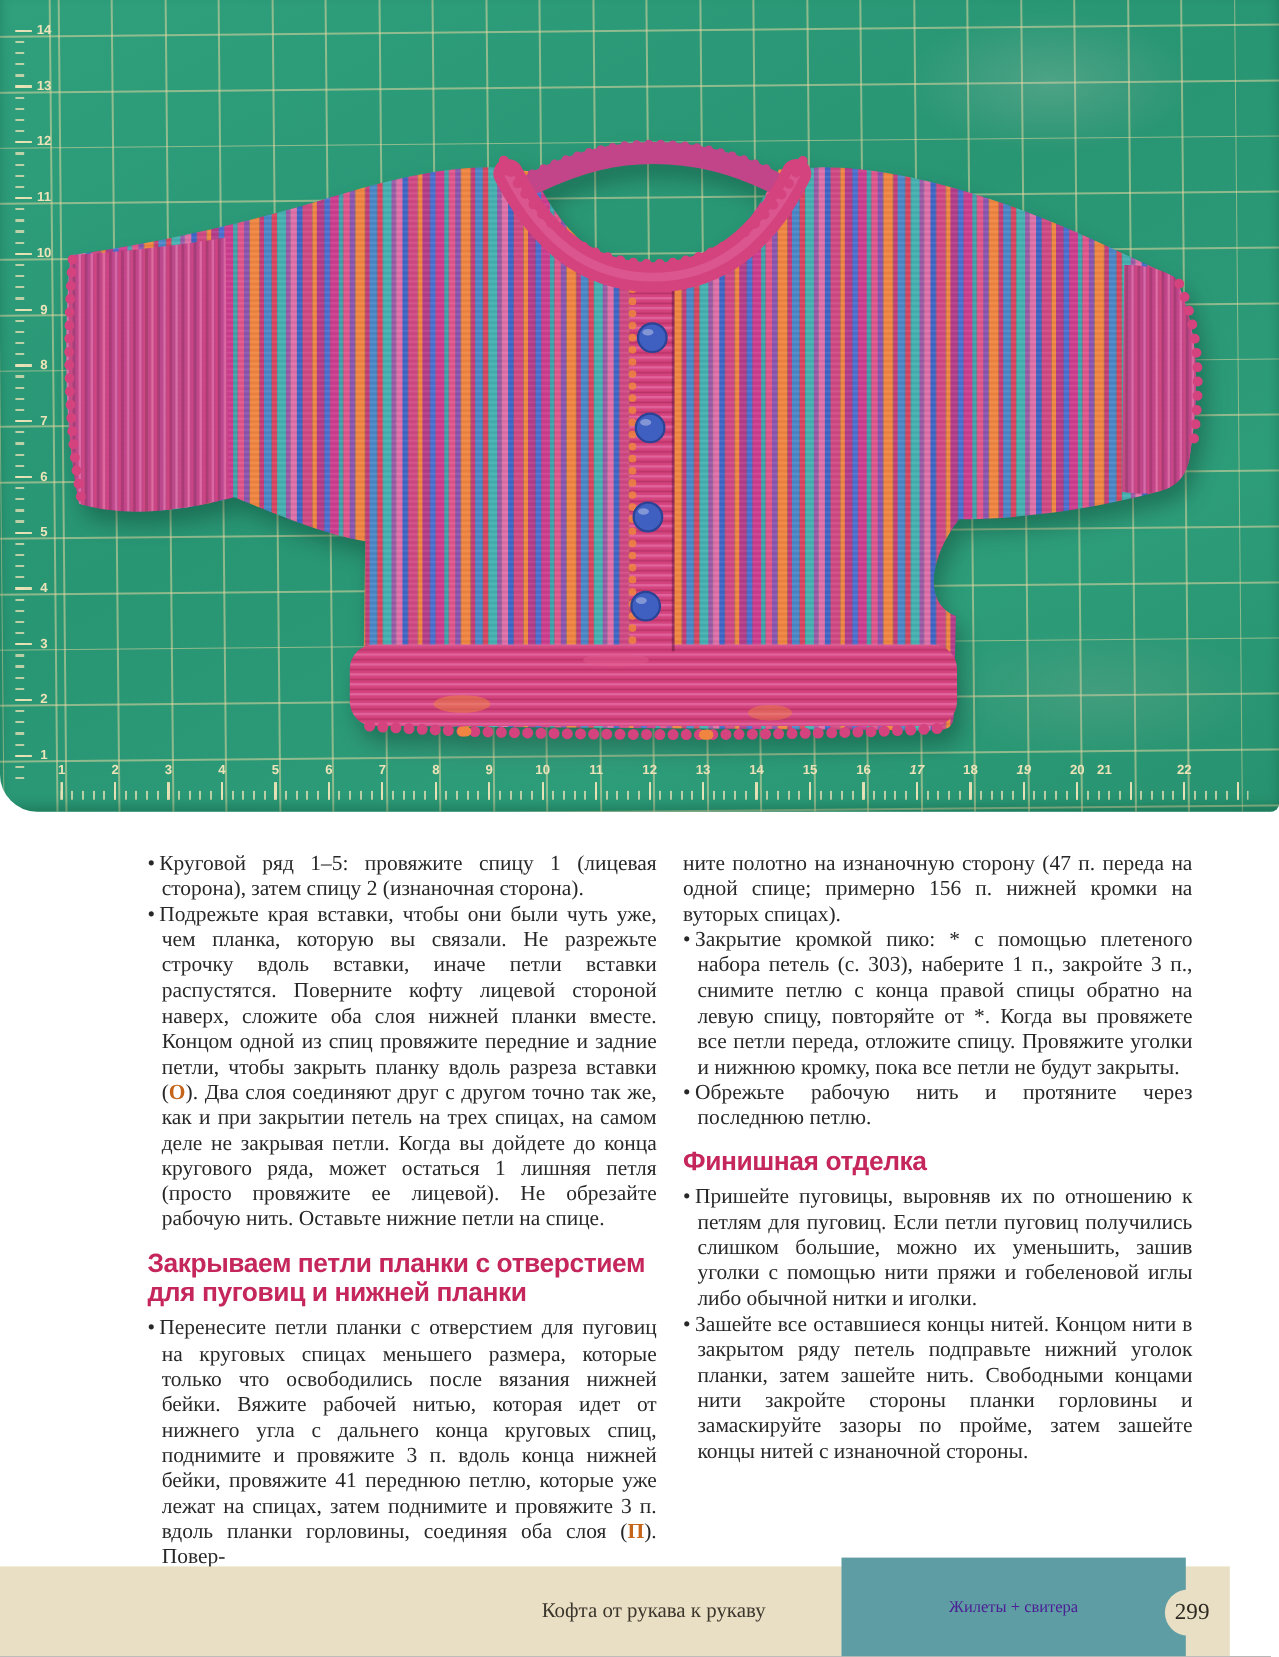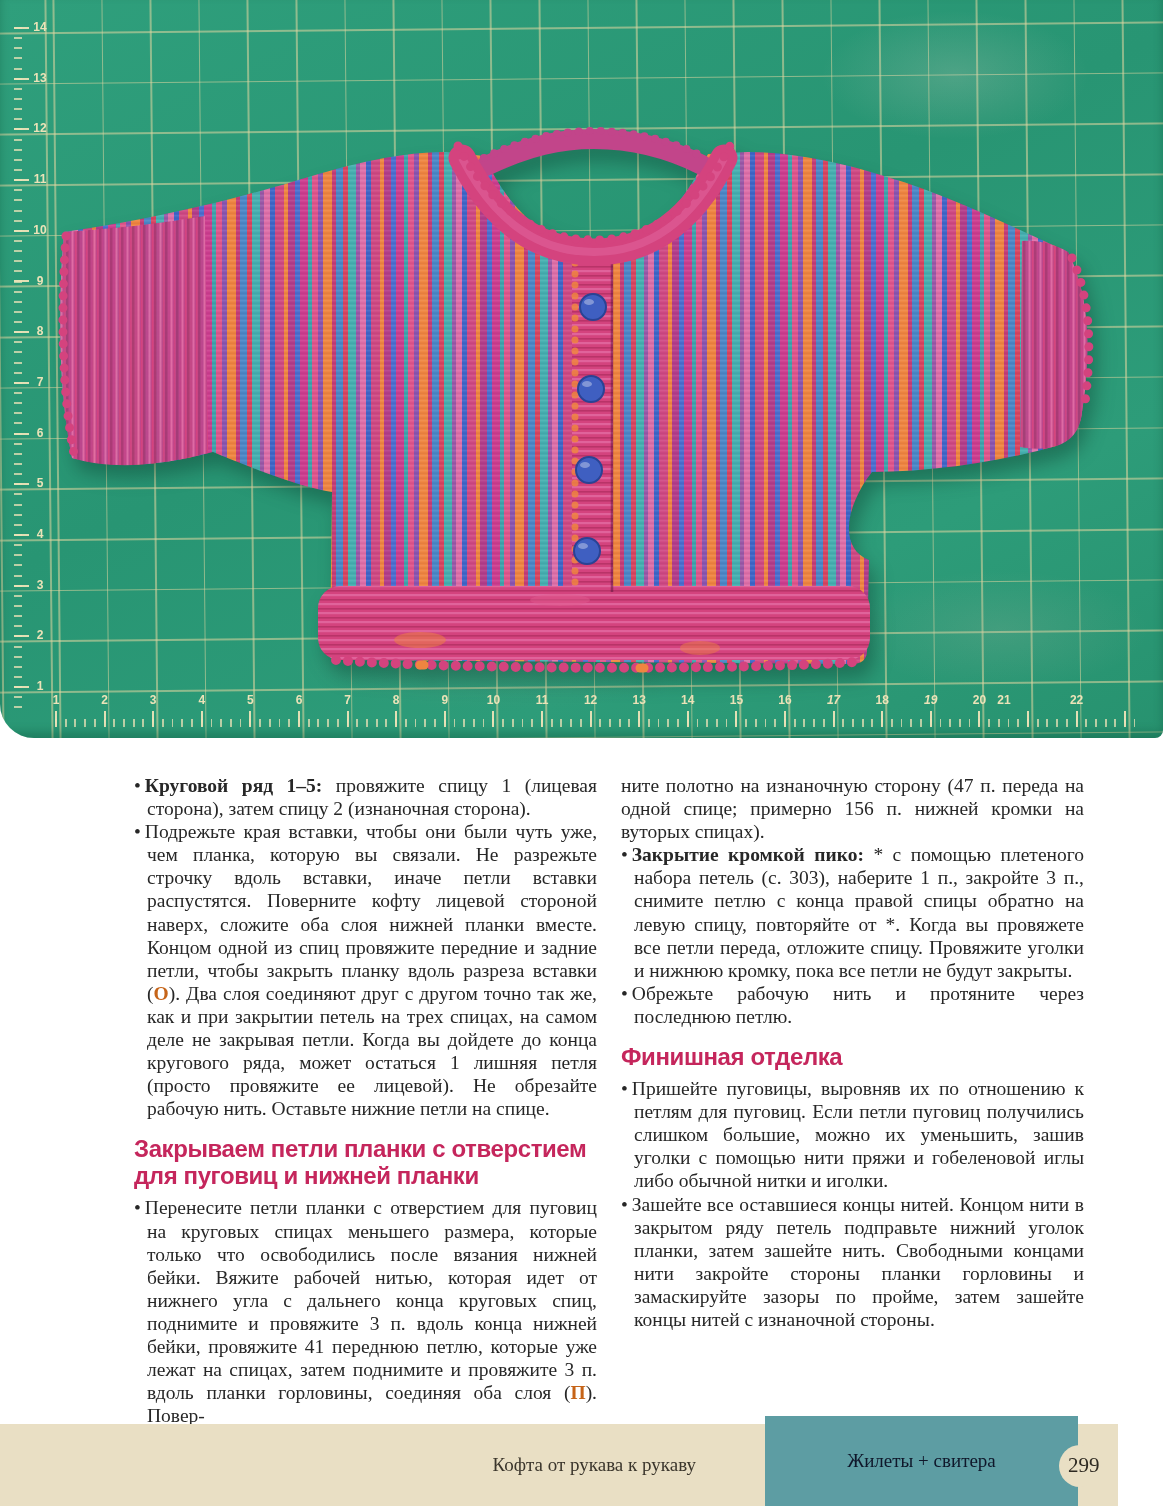--- a/index.html
+++ b/index.html
@@ -35,31 +35,31 @@
   .sweater{position:absolute;left:0;top:0;width:1163px;height:738px;
         filter:drop-shadow(6px 12px 9px rgba(5,45,35,.35));}
   
   .col{position:absolute;top:774px;width:463px;font-size:19.5px;line-height:23.1px;
        color:#272727;text-align:justify;}
   .col-left{left:134px;}
   .col-right{left:621px;}
   p{margin:0;}
   p.bullet{padding-left:13px;text-indent:-13px;}
   p.bullet::before{content:"•";margin-right:4px;}
-  .lead{font-weight:bold;}
+  .lead{font-weight:normal;}
   .sym{color:#c66418;font-weight:bold;}
   h3{font:bold 24px/27px "Liberation Sans",sans-serif;letter-spacing:-0.4px;
      color:#c5265c;margin:15px 0 7px 0;text-align:left;}
   
   .footer{position:absolute;left:0;top:1424px;width:1118px;height:82px;background:#e9dfc4;}
   .chapter{position:absolute;right:422px;top:50%;transform:translateY(-50%);
      font-size:19px;color:#3b362c;white-space:nowrap;}
   .section-box{position:absolute;left:765px;top:-8px;width:313px;height:90px;background:#5d9da3;
      display:flex;align-items:center;justify-content:center;}
-  .section-box span{font-size:19px;color:#0f172a;}
+  .section-box span{font-size:15px;color:#4c1d95;}
   .page-circle{position:absolute;left:1059px;top:21px;width:42px;height:42px;border-radius:50%;background:#e9dfc4;}
   .page-num{position:absolute;left:1068px;top:50%;transform:translateY(-50%);
      font-size:21px;color:#2e2a22;}
 </style>
 </head>
 <body>
 
 <div class="page">
 
   <div class="photo">

